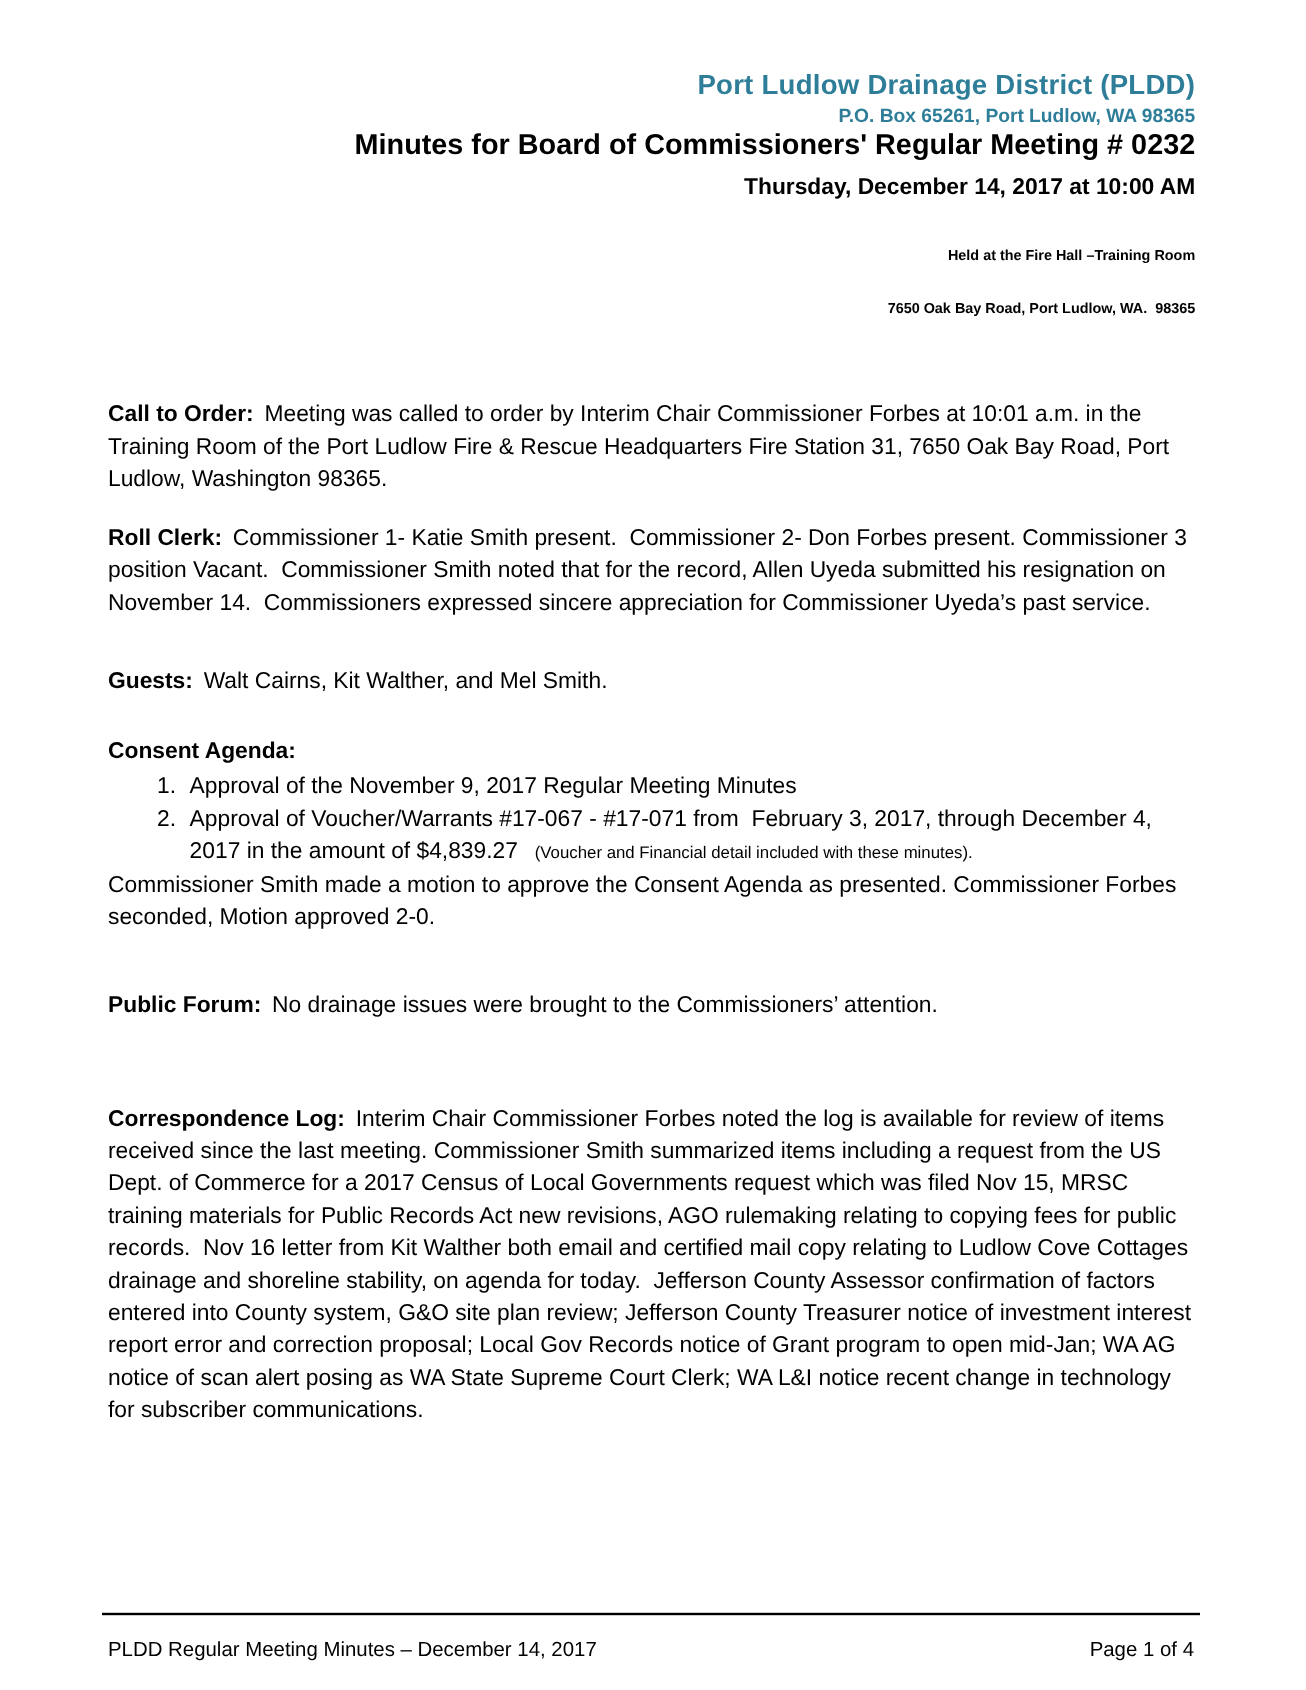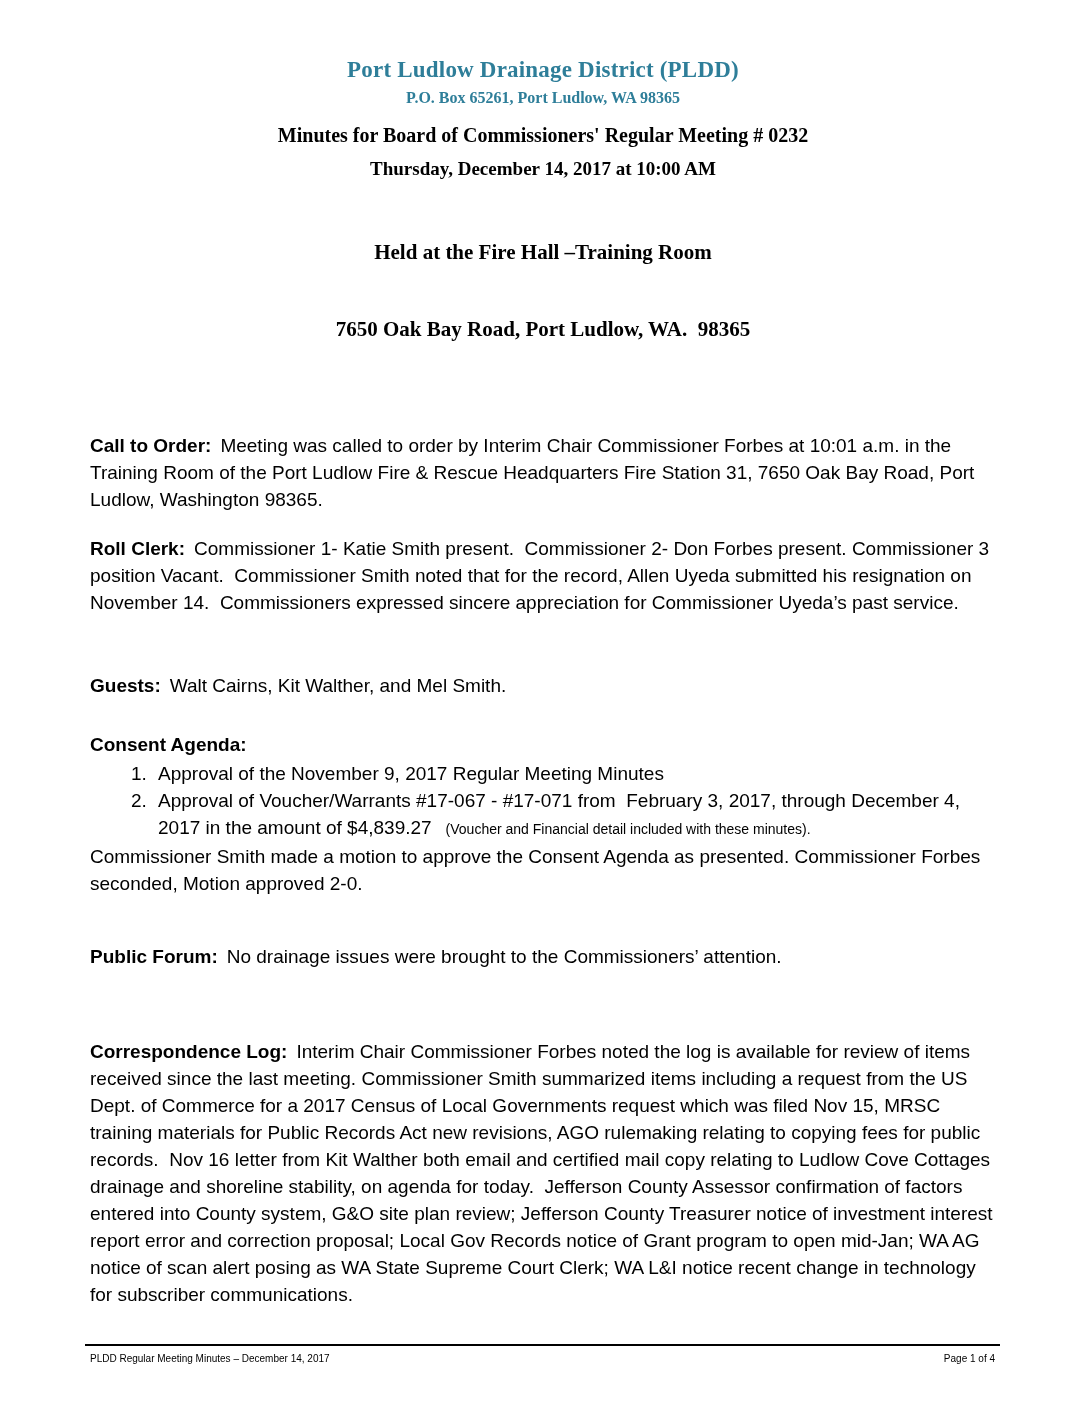--- a/index.html
+++ b/index.html
@@ -15,63 +15,62 @@
     overflow: hidden;
   }
   .page {
     position: relative;
     width: 1088px;
     height: 1408px;
     padding: 56px 92px 0 90px;
   }
 
   
-  .doc-header { text-align: center; font-family: Liberation Serif, serif; }
+  .doc-header { text-align: right; }
   .org-name {
     color: var(--accent);
     font-size: 23px;
     font-weight: bold;
     line-height: 1.25;
     letter-spacing: 0.2px;
   }
   .org-address {
     color: var(--accent);
     font-size: 16px;
     font-weight: bold;
     line-height: 1.2;
     margin-top: 3px;
   }
   .minutes-title {
-    font-size: 20px;
+    font-size: 24px;
     font-weight: bold;
-    margin-top: 17px;
     white-space: pre-wrap;
   }
   .meeting-datetime {
     font-size: 19px;
     font-weight: bold;
     margin-top: 11px;
   }
   .meeting-location {
-    font-size: 21px;
+    font-size: 12px;
     font-weight: bold;
     margin-top: 9px;
     line-height: 1.22;
     white-space: pre-wrap;
   }
 
   
   .content { font-size: 19px; line-height: 27px; }
   .para { margin: 0; }
   .para .lbl { font-weight: bold; margin-right: 9px; }
   .para .txt { white-space: pre-wrap; }
 
   .sec-call-to-order   { margin-top: 38px; }
   .sec-roll-call       { margin-top: 22px; }
-  .sec-guests          { margin-top: 56px; }
+  .sec-guests          { margin-top: 38px; }
   .sec-consent         { margin-top: 32px; }
   .sec-motion          { }
   .sec-public-forum    { margin-top: 46px; }
   .sec-correspondence  { margin-top: 68px; }
 
   ol.agenda-list {
     margin: 2px 0 0 0;
     padding-left: 62px;
     list-style: decimal;
   }
@@ -91,22 +90,22 @@
     top: 1344px;
   }
   .footer-divider {
     border: 0;
     border-top: 2px solid #000;
     margin: 0;
   }
   .footer-row {
     display: flex;
     justify-content: space-between;
-    padding: 7px 5px 0 5px;
-    font-size: 10px;
+    padding: 19px 5px 0 5px;
+    font-size: 17px;
     gap: 24px;
   }
 </style>
 </head>
 <body>
 
 <div class="page">
 
   <div class="doc-header">
     <div class="org-name">Port Ludlow Drainage District (PLDD)</div>

